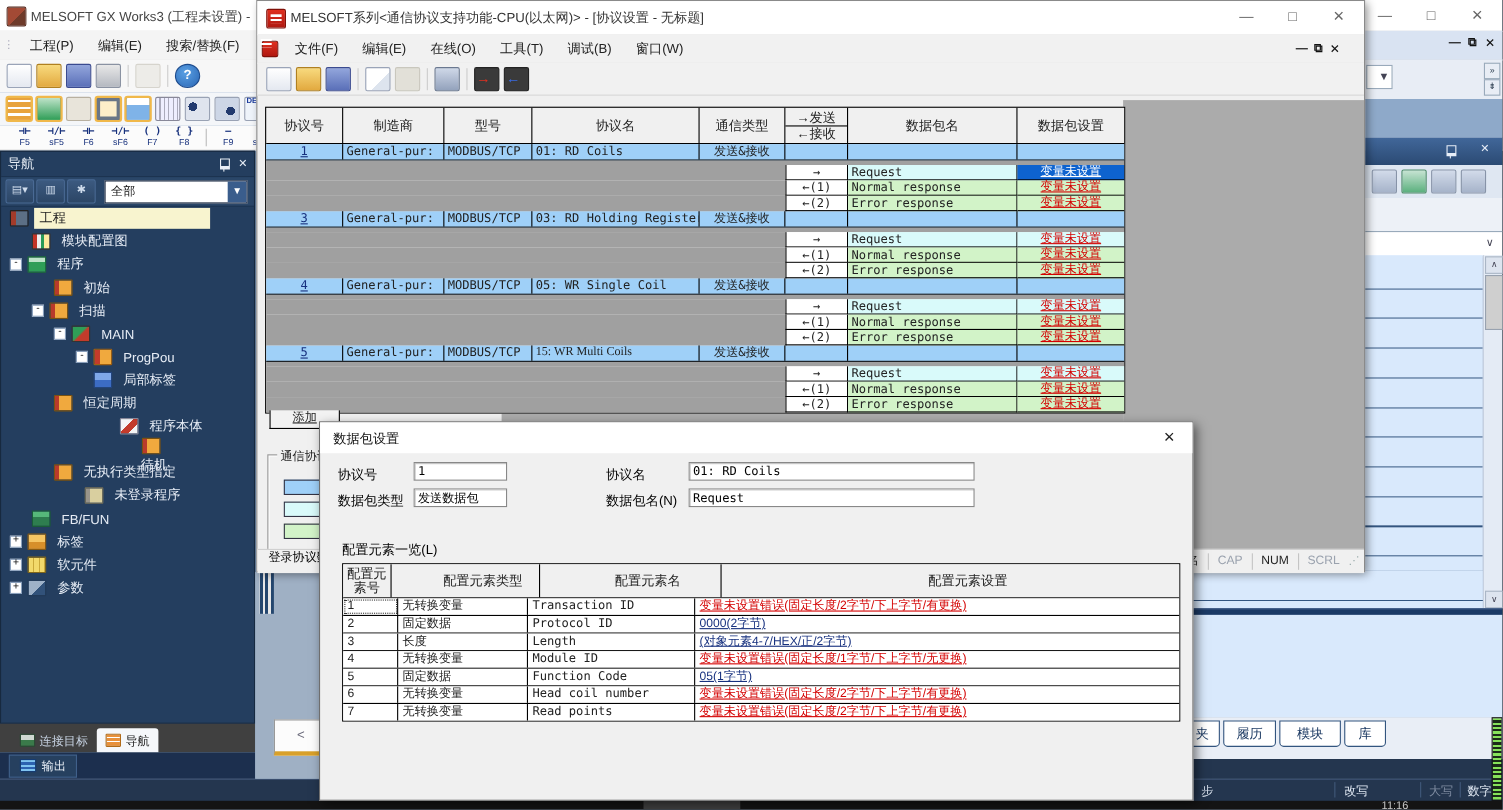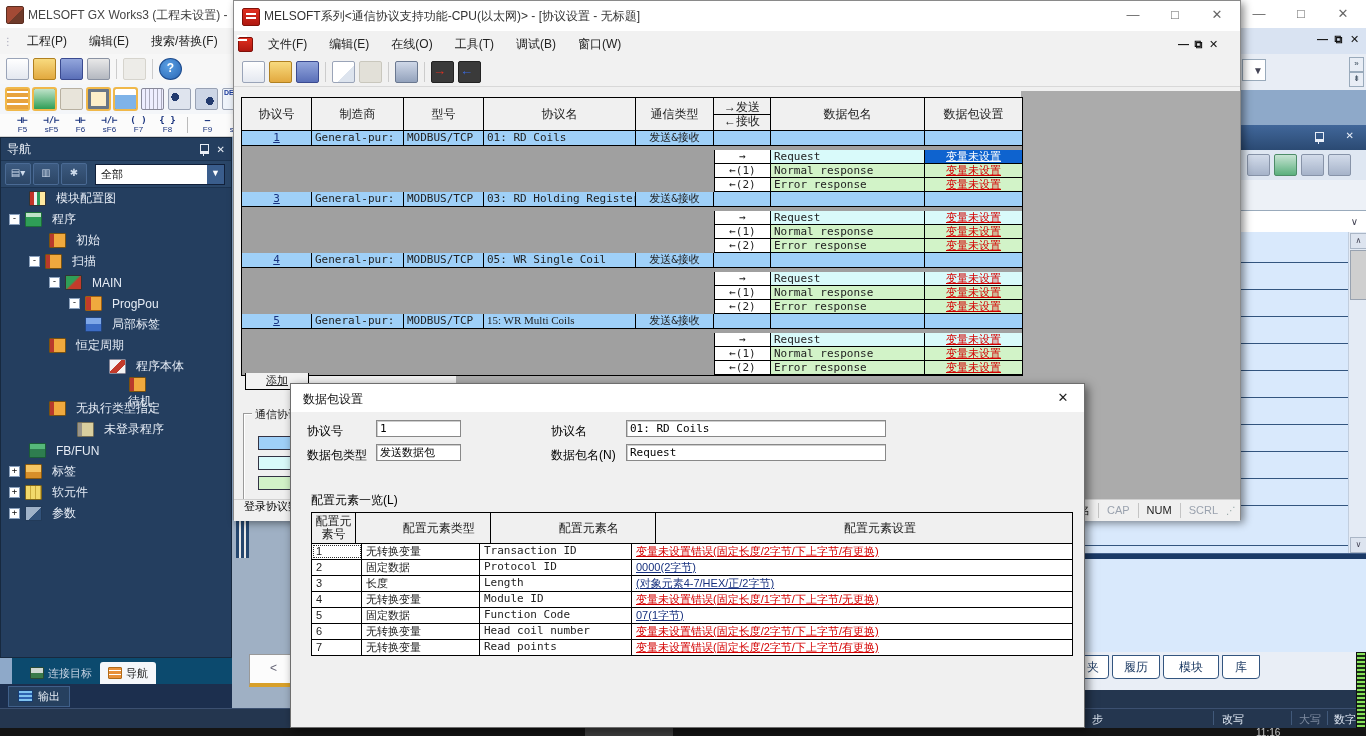--- a/index.html
+++ b/index.html
@@ -73,21 +73,21 @@
   .ti-unregistered-program{background:linear-gradient(90deg,#98948a 0 4px,#d9cf9f 4px);border:1px solid #767058;}
   .ti-main-program{background:linear-gradient(135deg,#2f9e57 0 45%,#c33b2b 55%);border:1px solid #333;}
   .ti-progpou{background:linear-gradient(90deg,#c33b2b 0 5px,#f0a93e 5px);border:1px solid #a06010;}
   .ti-local-label{background:linear-gradient(180deg,#7fa8e8 0 50%,#3c6cc4 50%);border:1px solid #23457e;}
   .ti-program-body{background:linear-gradient(135deg,#f4f4f4 0 40%,#c33b2b 40% 70%,#f4f4f4 70%);border:1px solid #889;}
   .ti-fbfun{background:linear-gradient(180deg,#56b87a 0 40%,#2e7d4f 40%);border:1px solid #1a5c38;}
   .ti-label{background:linear-gradient(180deg,#f5c563 0 50%,#d78f2a 50%);border:1px solid #8a5a10;}
   .ti-device{background:repeating-linear-gradient(90deg,#f2d96b 0 4px,#caa93a 4px 5px);border:1px solid #80661a;}
   .ti-parameter{background:linear-gradient(135deg,#9fb2c8 0 55%,#32527a 55%);border:1px solid #223a58;}
   
-  .gx-tabs{left:12px;top:658px;width:232px;height:26px;background:#0c4a6e;display:flex;align-items:flex-end;padding-left:10px;box-sizing:border-box;}
+  .gx-tabs{left:0;top:658px;width:232px;height:26px;background:#404040;display:flex;align-items:flex-end;padding-left:10px;box-sizing:border-box;}
   .gtab{display:flex;align-items:center;height:22px;padding:0 8px;color:#c8d4e4;font-size:11px;}
   .gtab.active{background:#f5f7fa;color:#222;border-radius:3px 3px 0 0;}
   .gtab .tic{width:12px;height:10px;margin-right:4px;}
   .ti-connection{background:linear-gradient(180deg,#cfd8d2 0 50%,#3a7a4a 50%);border:1px solid #2a4a34;}
   .ti-navigation{background:repeating-linear-gradient(0deg,#e8903a 0 3px,#fff 3px 4px);border:1px solid #b06a18;}
   .gx-output{left:0;top:684px;width:232px;height:24px;background:#1c2f4e;display:flex;align-items:center;padding-left:8px;box-sizing:border-box;}
   .otab{display:flex;align-items:center;height:19px;padding:0 9px;background:#26405f;border:1px solid #40608a;color:#e8eef6;font-size:11px;}
   .ti-output{background:repeating-linear-gradient(180deg,#7fc3f0 0 2px,#2c62b0 2px 4px);border:1px solid #163c72;width:13px;height:10px;margin-right:5px;}
   .gx-statusbar{left:0;top:708px;width:1366px;height:20px;background:#24364f;border-top:1px solid #3c5070;color:#dfe7f2;font-size:11px;}
   .gs-item{position:absolute;top:3px;white-space:nowrap;}
@@ -269,20 +269,24 @@
     <div class="nav-tools">
       <span class="nbtn">▤▾</span>
       <span class="nbtn">▥</span>
       <span class="nbtn">✱</span>
       <span class="ncombo">
         <span class="v">全部</span>
         <span class="a">▼</span>
       </span>
     </div>
     <div class="tree" id="nav-tree">
+        <div class="trow sel" style="padding-left: 8px;">
+          <span class="tic ti-project"></span>
+          <span class="tlabel">工程</span>
+        </div>
         <div class="trow" style="padding-left: 28px;">
           <span class="tic ti-module-config"></span>
           <span class="tlabel">模块配置图</span>
         </div>
         <div class="trow" style="padding-left: 8px;">
           <span class="exp">-</span>
           <span class="tic ti-program"></span>
           <span class="tlabel">程序</span>
         </div>
         <div class="trow" style="padding-left: 48px;">
@@ -658,21 +662,21 @@
         <div class="dt-r">
           <div class="dt-c" style="width: 50px;">4</div>
           <div class="dt-c" style="width: 118px;">无转换变量</div>
           <div class="dt-c dt-name" style="width: 152px;">Module ID</div>
           <div class="dt-c" style="width: 440px;"><span class="errlink">变量未设置错误(固定长度/1字节/下上字节/无更换)</span></div>
         </div>
         <div class="dt-r">
           <div class="dt-c" style="width: 50px;">5</div>
           <div class="dt-c" style="width: 118px;">固定数据</div>
           <div class="dt-c dt-name" style="width: 152px;">Function Code</div>
-          <div class="dt-c" style="width: 440px;"><span class="navlink">07(1字节)</span></div>
+          <div class="dt-c" style="width: 440px;"><span class="navlink">05(1字节)</span></div>
         </div>
         <div class="dt-r">
           <div class="dt-c" style="width: 50px;">6</div>
           <div class="dt-c" style="width: 118px;">无转换变量</div>
           <div class="dt-c dt-name" style="width: 152px;">Head coil number</div>
           <div class="dt-c" style="width: 440px;"><span class="errlink">变量未设置错误(固定长度/2字节/下上字节/有更换)</span></div>
         </div>
         <div class="dt-r">
           <div class="dt-c" style="width: 50px;">7</div>
           <div class="dt-c" style="width: 118px;">无转换变量</div>

